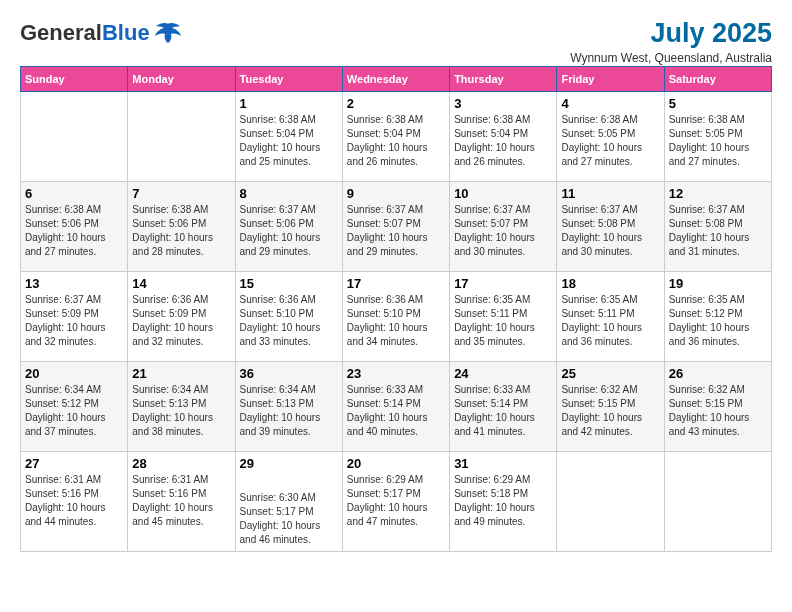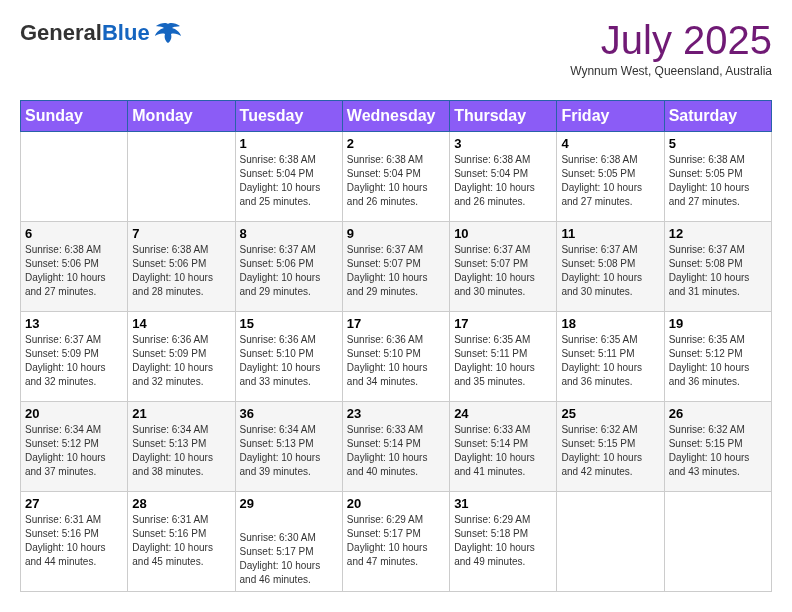--- a/index.html
+++ b/index.html
@@ -7,52 +7,52 @@
       font-family: Arial, sans-serif;
       background: #fff;
       width: 792px;
       min-height: 612px;
       padding: 20px;
     }
     .header {
       display: flex;
       align-items: flex-start;
       justify-content: space-between;
-      margin-bottom: 22px;
+      margin-bottom: 1px;
     }
     .logo {
       display: flex;
       flex-direction: column;
       align-items: flex-start;
     }
     .title-block {
       text-align: right;
     }
     .month-year {
-      font-size: 40px;
-      font-weight: normal;
-      color: #701a75;
+      font-size: 27px;
+      font-weight: bold;
+      color: #0369a1;
       line-height: 1;
     }
     .location {
       font-size: 12px;
       color: #333;
       margin-top: 4px;
     }
     .calendar {
       width: 100%;
       border-collapse: collapse;
       font-size: 11px;
     }
     .calendar th {
-      background-color: #8b5cf6;
+      background-color: #ec4899;
       color: #fff;
       padding: 6px 4px;
       text-align: left;
-      font-size: 16px;
+      font-size: 11px;
       border: 1px solid #2962a8;
     }
     .calendar td {
       border: 1px solid #ccc;
       vertical-align: top;
       padding: 4px;
       width: 107px;
       height: 90px;
       background: #fff;
     }

